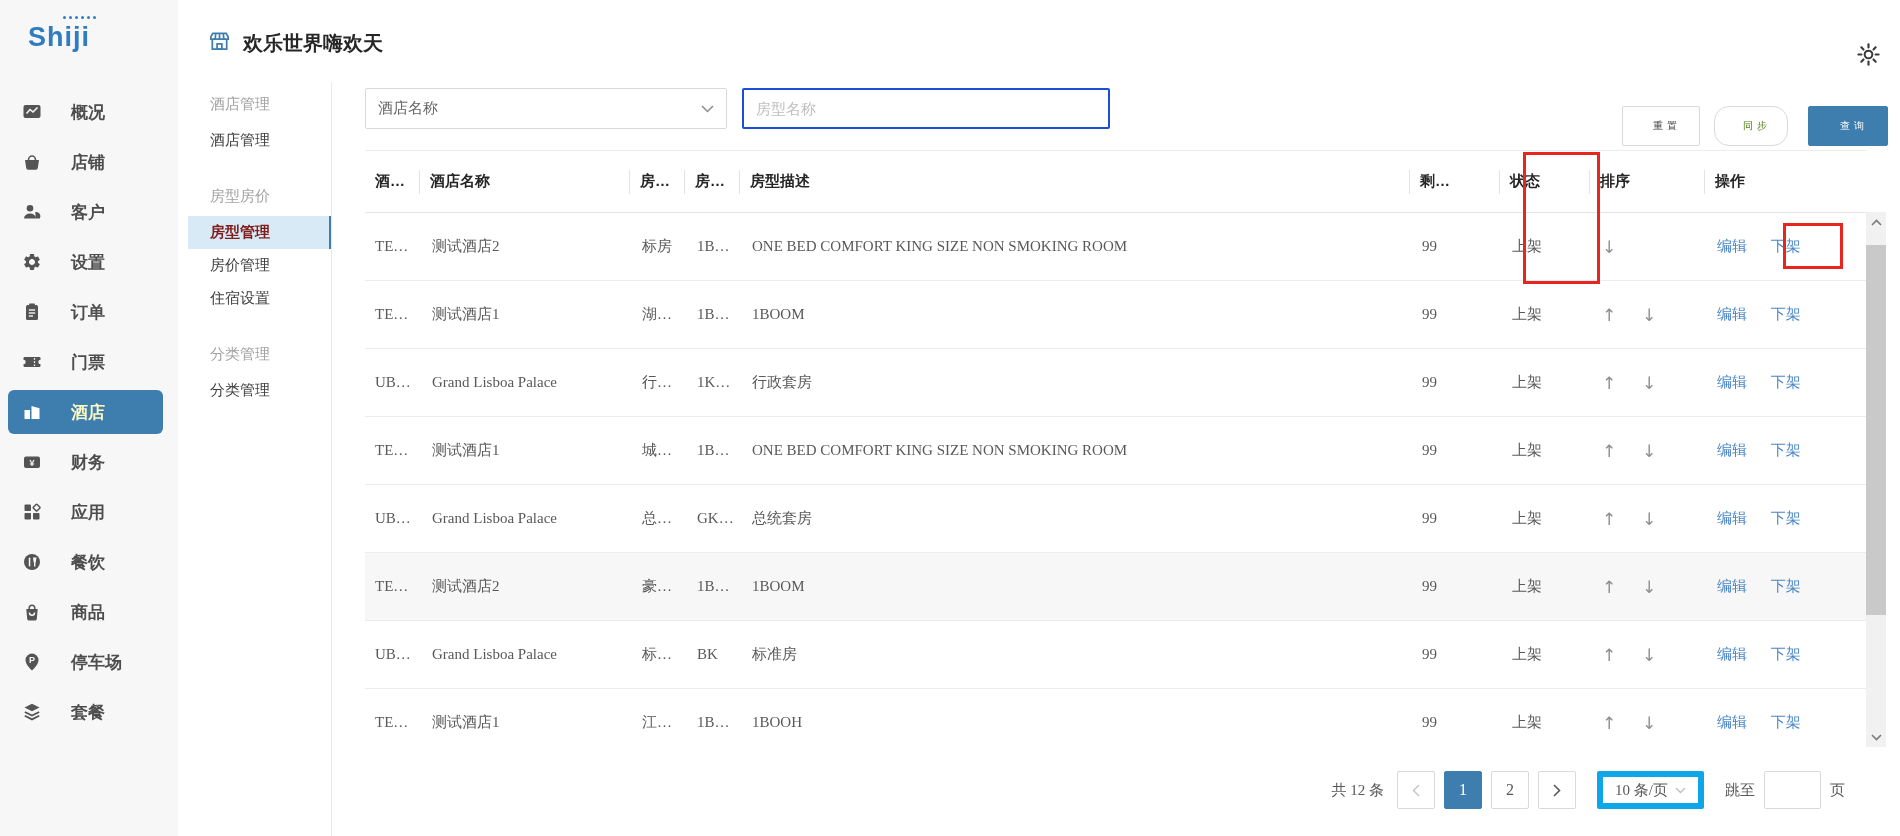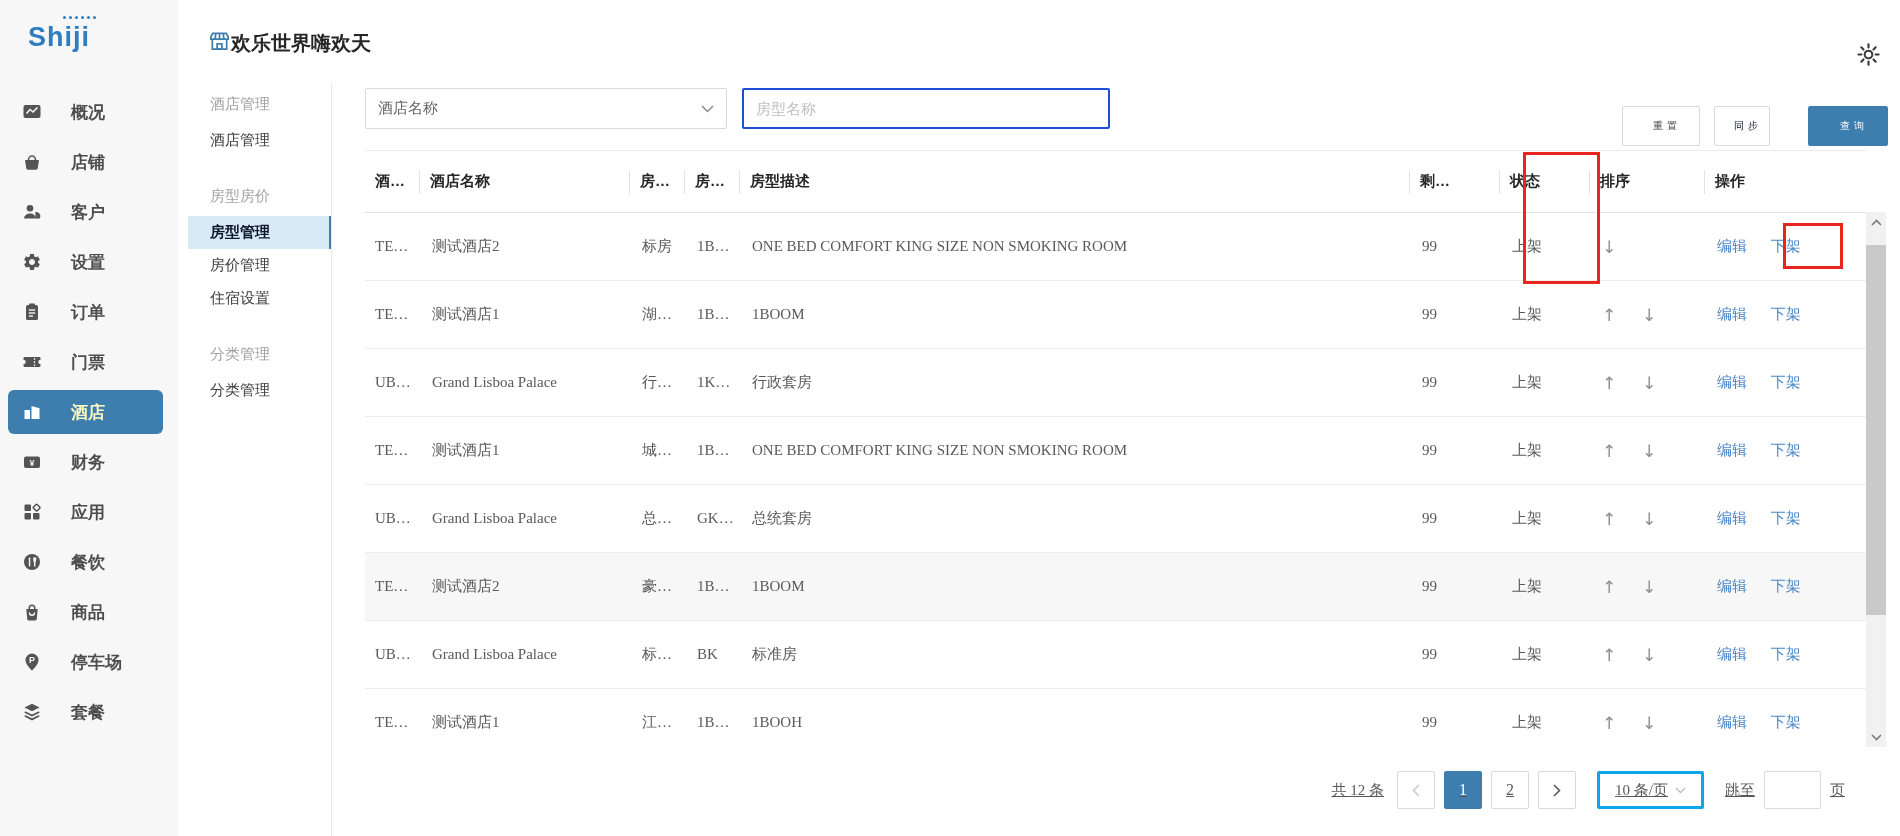--- a/index.html
+++ b/index.html
@@ -22,42 +22,42 @@
   .nav-item.active .nlabel { color:#fef9c3; }
 
   
   .subnav { position:absolute; left:178px; top:0; width:154px; height:836px; background:#fff; }
   .subnav::after { content:""; position:absolute; right:0; top:82px; bottom:0; width:1px; background:#e9e9e9; }
   .subnav-inner { padding-top:89px; }
   .group-title { margin:0 0 4px 0; padding:6px 0 6px 32px; font-size:15px; color:#a3a3a3; }
   .group-title.gap { margin-top:24px; }
   .subnav-item { position:relative; margin-left:10px; padding:7px 0 7px 22px; font-size:15px;
                  color:#404040; cursor:pointer; }
-  .subnav-item.active { background:#d8eaf6; color:#0f172a; font-weight:bold; }
+  .subnav-item.active { background:#d8eaf6; color:#7f1d1d; font-weight:bold; }
   .subnav-item.active::after { content:""; position:absolute; right:0; top:0; bottom:0; width:3px; background:#3d7eae; }
 
   
-  .content-header { position:absolute; left:208px; top:30px; display:flex; align-items:center; }
+  .content-header { position:absolute; left:208px; top:30px; display:flex; align-items:center; gap:12px; }
   .page-title { font-size:20px; font-weight:bold; color:#262626; }
   .gear { position:absolute; right:18px; top:41px; width:27px; height:27px; cursor:pointer; }
 
   
   .filter-select { position:absolute; left:365px; top:88px; width:362px; height:41px;
                    border:1px solid #d9d9d9; border-radius:2px; background:#fff; display:flex;
                    align-items:center; padding:0 12px; font-size:15px; color:#666; cursor:pointer; }
   .filter-select .chev { margin-left:auto; }
   .filter-input { position:absolute; left:742px; top:88px; width:368px; height:41px;
                   border:2px solid #1d4ed8; border-radius:2px; padding:0 12px; font-size:15px;
                   color:#404040; font-family:inherit; }
   .filter-input::placeholder { color:#bfbfbf; }
   .btn { position:absolute; top:106px; height:40px; border-radius:2px; border:1px solid #d9d9d9;
          background:#fff; font-size:10px; display:flex; align-items:center; justify-content:center;
          cursor:pointer; letter-spacing:4px; padding-left:12px; }
   .btn-reset { left:1622px; width:78px; color:#3a3a3a; }
-  .btn-sync  { left:1714px; width:56px; color:#0f172a; }
+  .btn-sync  { left:1714px; width:74px; color:#4d7c0f;border-radius:15px; }
   .btn-search{ left:1808px; width:80px; background:#3d7eae; border-color:#3d7eae; color:#fff; }
 
   
   .table-wrap { position:absolute; left:365px; top:150px; width:1521px; height:597px; overflow:hidden;
                 font-family:"Liberation Serif","DejaVu Serif",serif; }
   table.grid { border-collapse:collapse; table-layout:fixed; width:1501px; }
   .grid th { height:62px; text-align:left; font-size:15px; font-weight:bold; color:#262626;
              border-top:1px solid #ececec; border-bottom:1px solid #e4e4e4; padding:0 12px;
              position:relative; white-space:nowrap; overflow:hidden;
              font-family:"Liberation Sans","DejaVu Sans",sans-serif; }
@@ -78,27 +78,27 @@
   .vscroll .sb-up { top:0; } .vscroll .sb-down { bottom:0; }
   .vscroll .thumb { position:absolute; left:0; top:33px; width:20px; height:370px; background:#c9c9c9; cursor:pointer; }
 
   
   .annot { position:absolute; border:3px solid #e8251f; pointer-events:none; }
   .annot-status { left:1523px; top:152px; width:77px; height:132px; }
   .annot-offshelf { left:1783px; top:223px; width:60px; height:46px; }
 
   
   .pager { position:absolute; top:771px; right:55px; height:38px; display:flex; align-items:center;
-           gap:9px; font-family:"Liberation Serif","DejaVu Serif",serif; font-size:15px; color:#595959;text-decoration:underline; }
+           gap:9px; font-family:"Liberation Serif","DejaVu Serif",serif; font-size:15px; color:#595959; }
   .pg-total { margin-right:4px; }
   .pg-btn { width:38px; height:38px; border:1px solid #d9d9d9; border-radius:2px; background:#fff;
             display:flex; align-items:center; justify-content:center; cursor:pointer; font-size:16px; }
   .pg-btn.active { background:#3d7eae; border-color:#3d7eae; color:#fff; }
   .pg-btn.disabled { color:#c9c9c9; cursor:default; }
-  .pg-size { width:107px; height:38px; border:3px solid #0ea5e9; border-radius:2px; background:#fff;
+  .pg-size { width:107px; height:38px; border:6px solid #0ea5e9; border-radius:2px; background:#fff;
              display:flex; align-items:center; justify-content:center; gap:7px; cursor:pointer; margin-left:12px; }
   .pg-jump-label { margin-left:12px; }
   .pg-jump-input { width:57px; height:38px; border:1px solid #d9d9d9; border-radius:2px; font-family:inherit;
                    font-size:15px; padding:0 8px; }
   .chev svg, .pg-size svg { display:block; }
 </style>
 </head>
 <body>
 
 <div class="screen">

